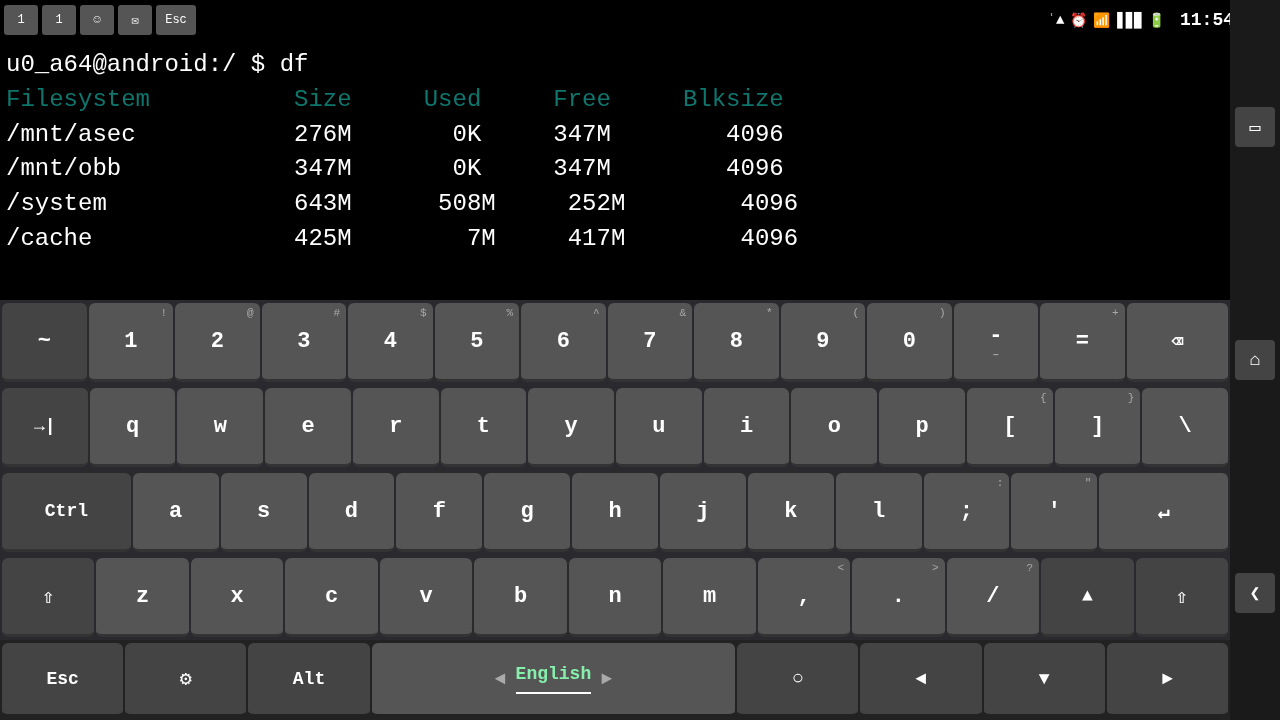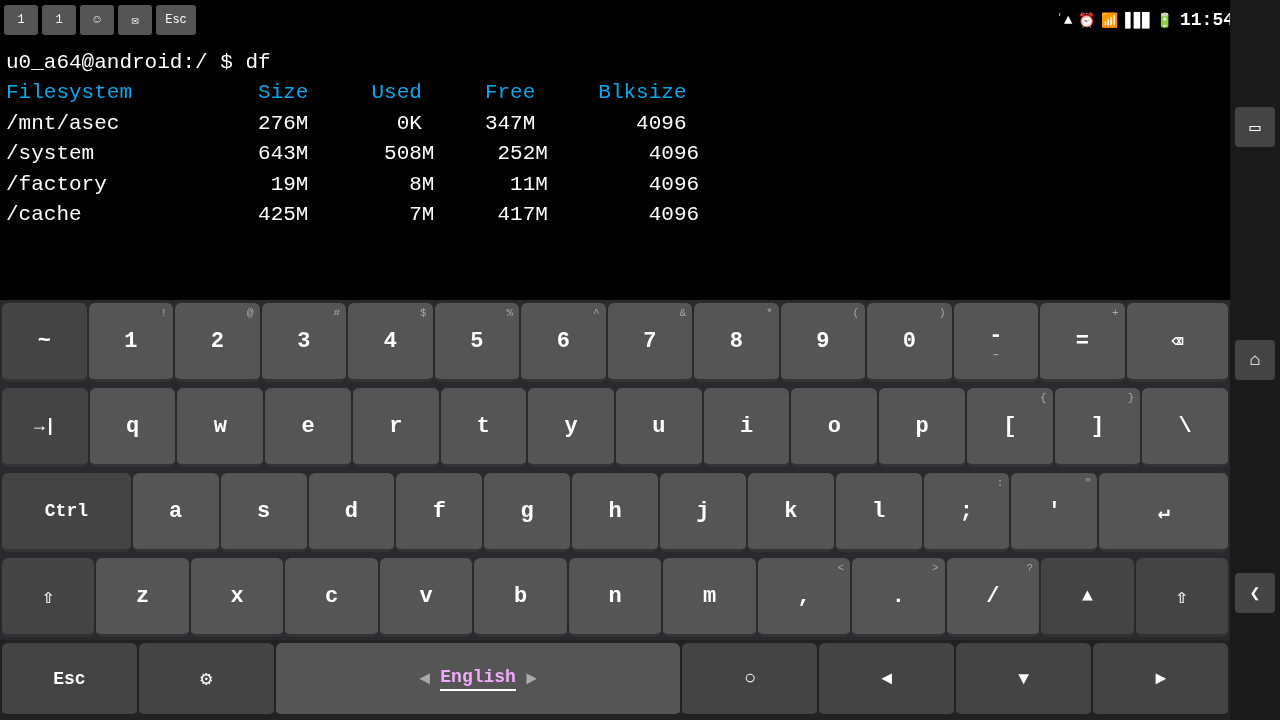--- a/index.html
+++ b/index.html
@@ -29,20 +29,21 @@
       gap: 6px;
     }
     .status-icon {
       color: #fff;
       font-size: 14px;
     }
     .status-time {
       color: #fff;
       font-size: 18px;
       font-weight: bold;
+      margin-left: 8px;
     }
     .status-menu-icon {
       color: #fff;
       font-size: 20px;
       margin-left: 10px;
     }
     
     .status-left {
       position: absolute;
       left: 0;
@@ -78,29 +79,29 @@
 
     
     #terminal {
       position: absolute;
       top: 40px;
       left: 0;
       right: 40px;
       height: 260px;
       background: #000;
       padding: 8px 6px;
-      font-size: 21px;
+      font-size: 24px;
       line-height: 1.45;
       color: #fff;
     }
     .term-line {
       white-space: pre;
     }
     .term-prompt { color: #fff; }
-    .term-header { color: #0ea5e9; }
+    .term-header { color: #0f766e; }
 
     
     #right-sidebar {
       position: absolute;
       top: 0;
       right: 0;
       width: 50px;
       height: 720px;
       background: #1a1a1a;
       display: flex;
@@ -207,23 +208,23 @@
       justify-content: center;
       gap: 10px;
       font-size: 16px;
     }
     .key-space-arrow {
       font-size: 18px;
       color: #aaa;
     }
     .key-space-text {
       font-size: 18px;
-      color: #f0abfc;
+      color: #86efac;
       border-bottom: 2px solid #fff;
-      padding-bottom: 2px;
+      padding-bottom: 8px;
     }
   </style>
 </head>
 <body>
 
 <div id="status-bar">
   <div class="status-left">
     <div class="tl-icon">1</div>
     <div class="tl-icon">1</div>
     <div class="tl-icon">☺</div>
@@ -238,22 +239,22 @@
     <span class="status-icon">🔋</span>
     <span class="status-time">11:54</span>
     <span class="status-menu-icon">⋮</span>
   </div>
 </div>
 
 <div id="terminal">
   <div class="term-line term-prompt">u0_a64@android:/ $ df</div>
   <div class="term-line term-header">Filesystem          Size     Used     Free     Blksize</div>
   <div class="term-line">/mnt/asec           276M       0K     347M        4096</div>
+  <div class="term-line">/mnt/obb            347M       0K     347M        4096</div>
   <div class="term-line">/system             643M      508M     252M        4096</div>
-  <div class="term-line">/factory             19M        8M      11M        4096</div>
   <div class="term-line">/cache              425M        7M     417M        4096</div>
 </div>
 
 <div id="right-sidebar">
   <div class="sidebar-btn">▭</div>
   <div class="sidebar-btn">⌂</div>
   <div class="sidebar-btn">❮</div>
 </div>
 
 <div id="keyboard">
@@ -381,20 +382,21 @@
         <span class="key-sub">?</span>
         <span class="key-main">/</span>
       </div>
     <div class="key key-special" style="font-size:18px;">▲</div>
     <div class="key key-special" style="font-size:20px;">⇧</div>
   </div>
 
   <div class="key-bottom-row">
     <div class="key-bottom">Esc</div>
     <div class="key-bottom" style="font-size:20px;">⚙</div>
+    <div class="key-bottom">Alt</div>
     <div class="key-bottom key-space">
       <span class="key-space-arrow">◄</span>
       <span class="key-space-text">English</span>
       <span class="key-space-arrow">►</span>
     </div>
     <div class="key-bottom" style="font-size:20px;">○</div>
     <div class="key-bottom">◄</div>
     <div class="key-bottom">▼</div>
     <div class="key-bottom">►</div>
   </div>

